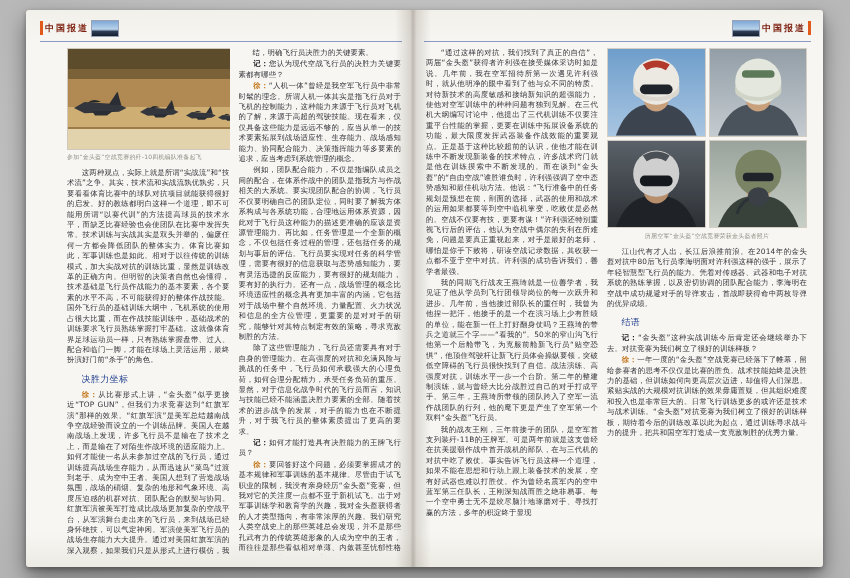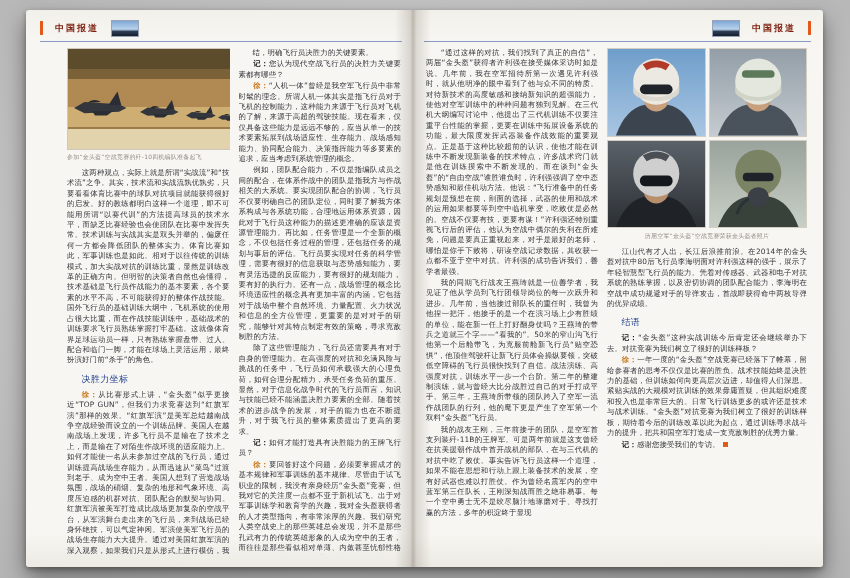--- a/index.html
+++ b/index.html
@@ -9,21 +9,21 @@
   .spread{position:absolute;left:26px;top:10px;width:797px;height:557px;
     box-shadow:0 10px 22px rgba(0,0,0,.45), 0 2px 5px rgba(0,0,0,.3);
     border-radius:3px;}
   .page{position:absolute;top:0;height:557px;background:linear-gradient(180deg,#f2f0ea 0%,#f7f6f2 6%,#f7f6f2 94%,#eceae3 100%);overflow:hidden;}
   .page.left{left:0;width:386px;border-radius:3px 0 0 3px;}
   .page.right{left:386px;width:411px;border-radius:0 3px 3px 0;}
   .gutter{position:absolute;left:369px;top:0;width:36px;height:557px;pointer-events:none;
     background:linear-gradient(90deg,rgba(0,0,0,0) 0%,rgba(60,45,30,.16) 42%,rgba(60,45,30,.30) 50%,rgba(60,45,30,.14) 60%,rgba(0,0,0,0) 100%);}
 
   
-  .pg-header{position:absolute;top:8px;height:20px;display:flex;align-items:center;gap:12px;}
+  .pg-header{position:absolute;top:8px;height:20px;display:flex;align-items:center;gap:2px;}
   .page.left .pg-header{left:14px;}
   .page.right .pg-header{right:12px;flex-direction:row;}
   .brand{font-family:"DejaVu Serif",serif;font-weight:bold;font-size:9px;letter-spacing:2px;color:#7c1f0e;}
   .brand-bar{width:3px;height:14px;background:#e05a1c;}
   .brand-thumb{width:26px;height:15px;border:1px solid #9aa2b8;
     background:linear-gradient(180deg,#7fa8d6 0%,#b9d3ea 55%,#2d3d55 70%,#16202e 100%);}
   .head-rule{position:absolute;top:31px;height:1px;background:#8a9ac7;}
   .page.left .head-rule{left:14px;right:10px;}
   .page.right .head-rule{left:12px;right:12px;}
 
@@ -178,21 +178,20 @@
                 <rect x="34" y="33" width="32" height="9" rx="4" fill="#20242a"></rect>
               </svg>
             </div>
           </div>
           <div class="pilot-caption">历届空军“金头盔”空战竞赛荣获金头盔者照片</div>
           <div>
               <p class="para"><span>江山代有才人出，长江后浪推前浪。在2014年的金头盔对抗中80后飞行员李海明面对许利强这样的强手，展示了年轻智慧型飞行员的能力。凭着对传感器、武器和电子对抗系统的熟练掌握，以及密切协调的团队配合能力，李海明在空战中成功规避对手的导弹攻击，首战即获得命中两枚导弹的优异成绩。</span></p>
               <div class="col-heading">结语</div>
               <p class="para"><span class="spk spk-q">记：</span><span>“金头盔”这种实战训练今后肯定还会继续举办下去。对抗竞赛为我们树立了很好的训练样板？</span></p>
               <p class="para"><span class="spk spk-a">徐：</span><span>一年一度的“金头盔”空战竞赛已经落下了帷幕，留给参赛者的思考不仅仅是比赛的胜负。战术技能始终是决胜力的基础，但训练如何向更高层次迈进，却值得人们深思。紧贴实战的大规模对抗训练的效果毋庸置疑，但其组织难度和投入也是非常巨大的。日常飞行训练更多的或许还是技术与战术训练。“金头盔”对抗竞赛为我们树立了很好的训练样板，期待着今后的训练改革以此为起点，通过训练寻求战斗力的提升，把共和国空军打造成一支克敌制胜的优秀力量。</span></p>
-              <p class="para"><span class="spk spk-q">记：</span><span>感谢您接受我们的专访。</span><span class="endmark"></span></p>
             </div>
         </div>
       </div>
     </div>
 
     <div class="gutter"></div>
   </div>
 </div>
 
 </body></html>

